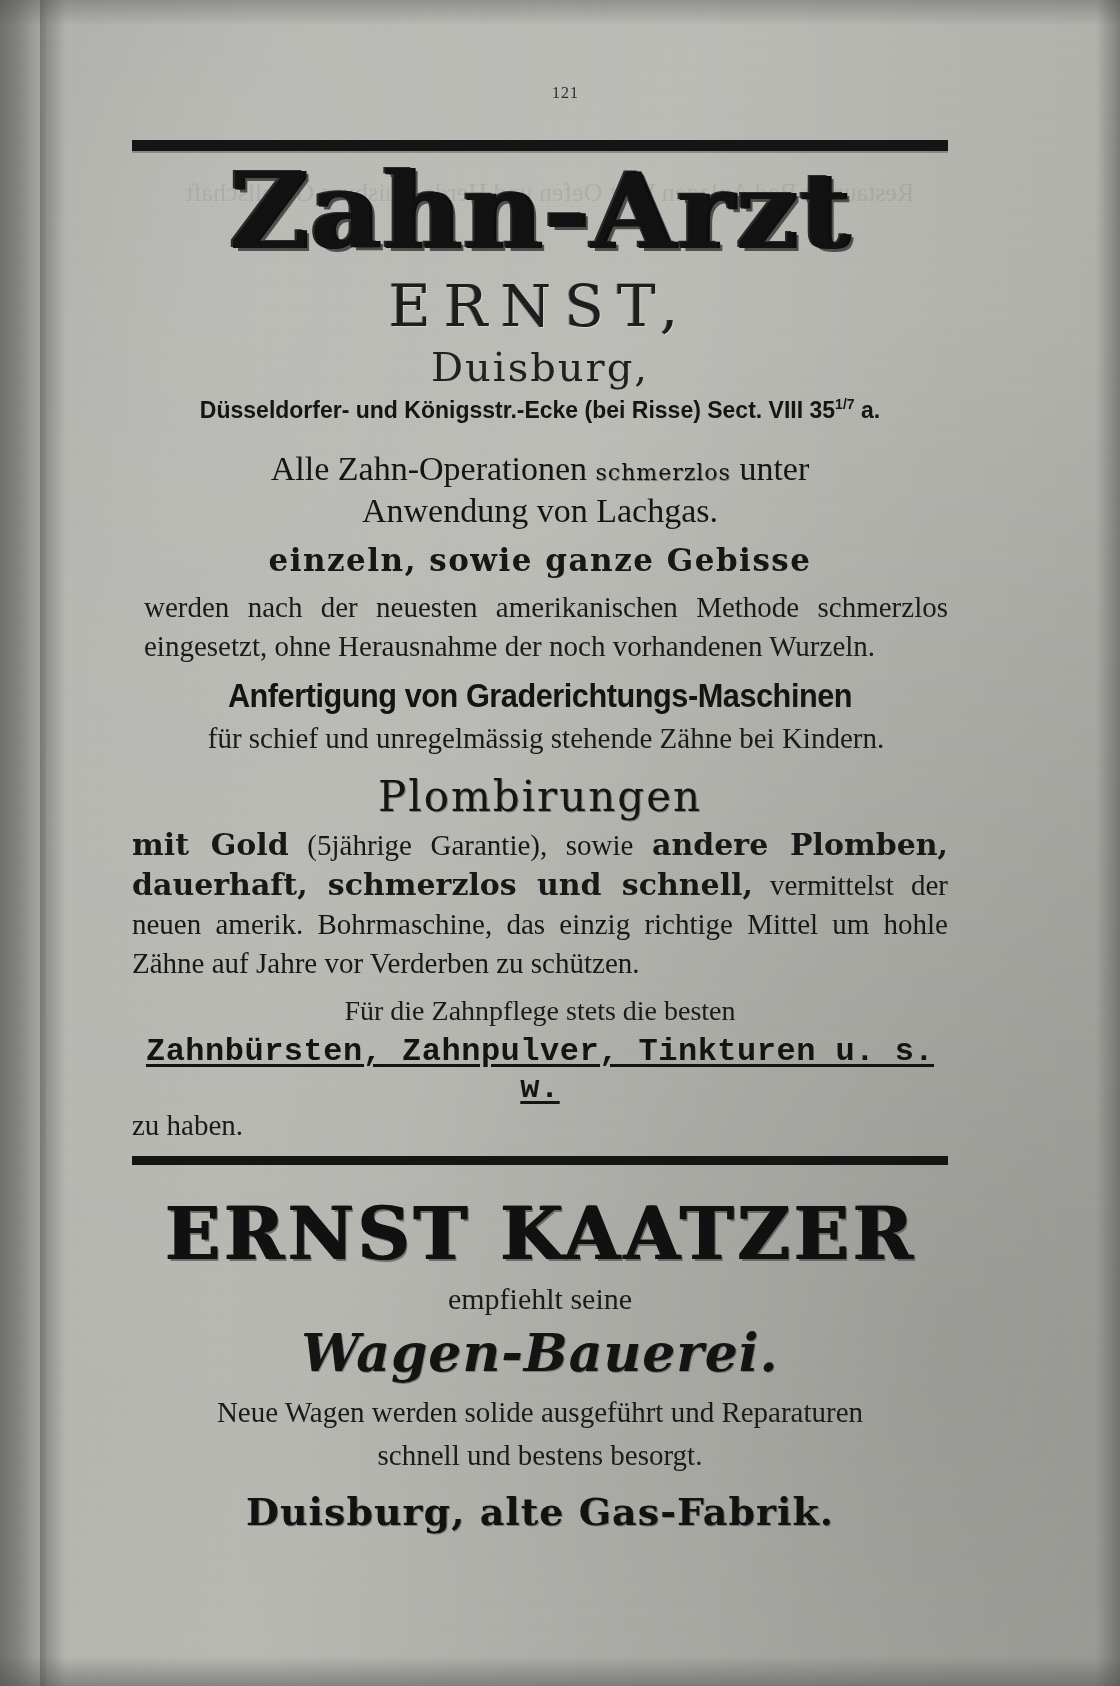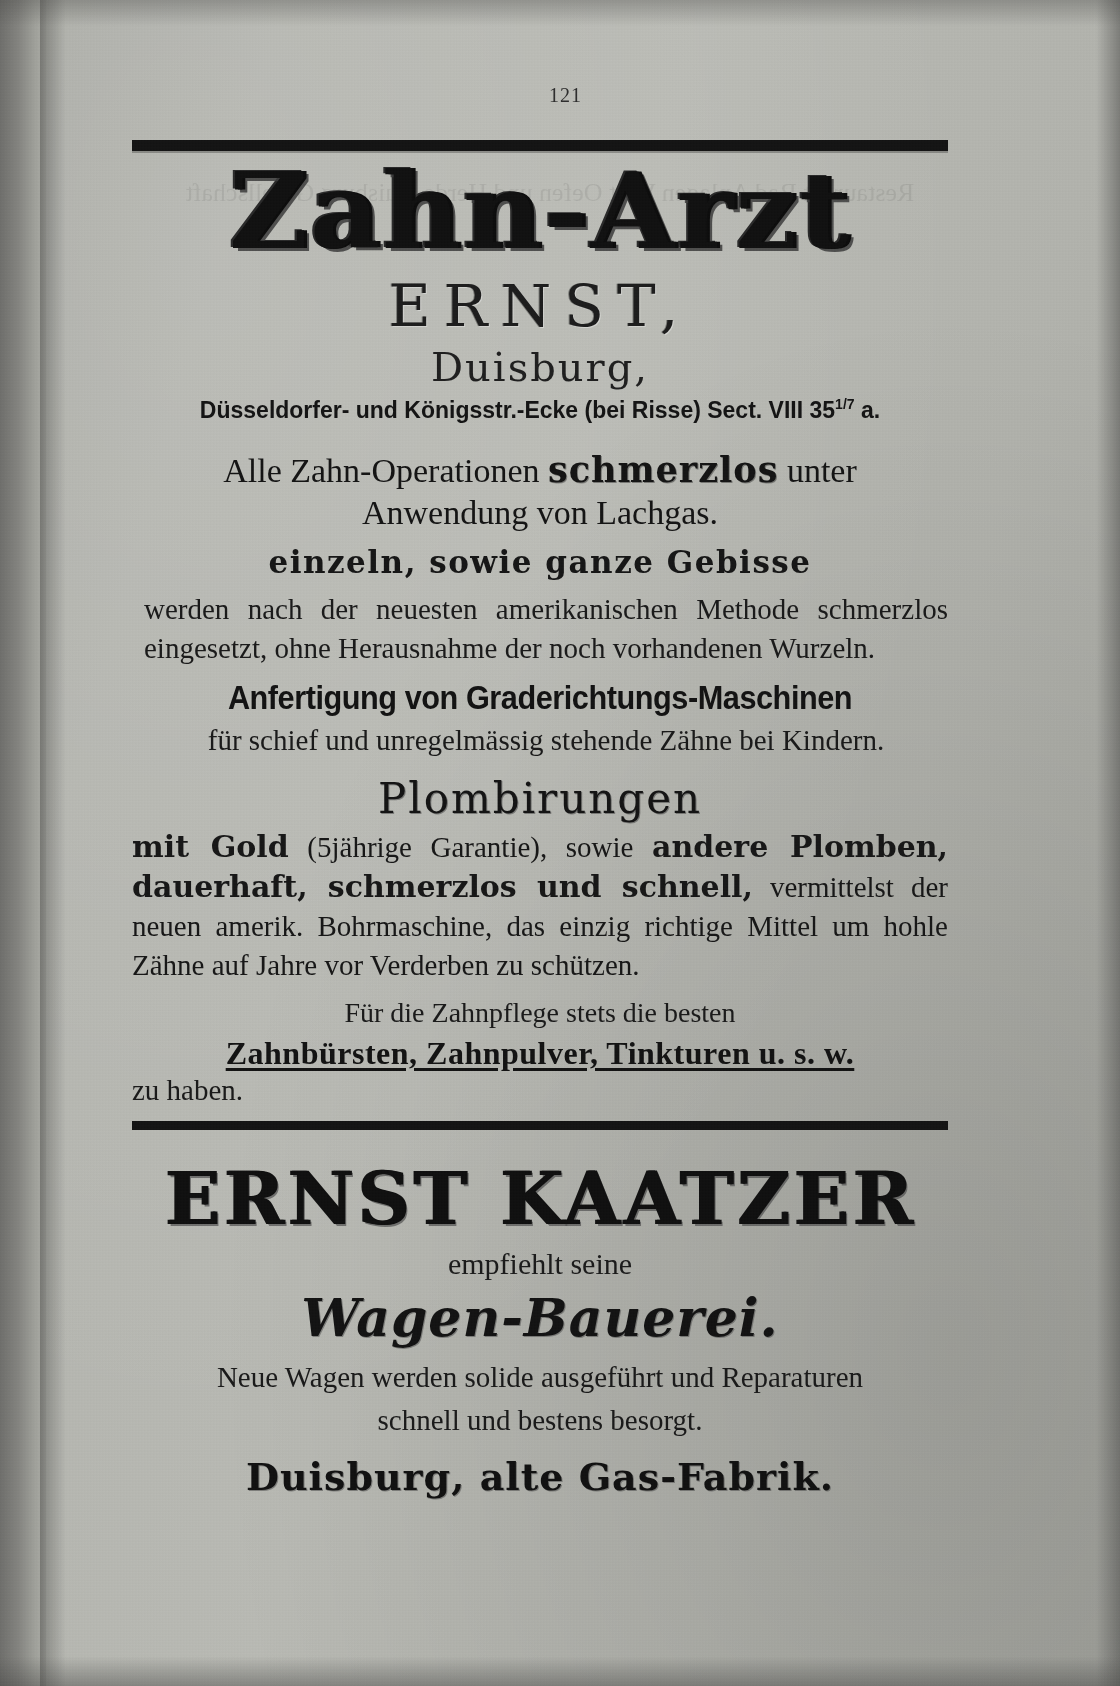--- a/index.html
+++ b/index.html
@@ -69,21 +69,21 @@
     pointer-events: none;
     font-family: "Liberation Serif", serif;
   }
 
   
   .page-number {
     position: absolute;
     top: 84px;
     left: 11px; right: 0;
     text-align: center;
-    font-size: 20px;
+    font-size: 16px;
     color: #2e2e2e;
     letter-spacing: 1px;
   }
 
   .ad-col {
     position: absolute;
     left: 132px;
     top: 140px;
     width: 816px;
     color: #191919;
@@ -152,22 +152,22 @@
 
   .line-ops {
     text-align: center;
     font-size: 34px;
     line-height: 1.25;
     color: #141414;
     margin: 6px 0 0 0;
   }
   .line-ops .fat {
     font-family: "DejaVu Serif", serif;
-    font-weight: 700;
-    font-size: 35px;
+    font-weight: 400;
+    font-size: 22px;
     letter-spacing: 1px;
     text-shadow: 1px 1px 0 rgba(0,0,0,0.35);
   }
   .line-ops2 {
     text-align: center;
     font-size: 34px;
     color: #141414;
     margin: 2px 0 12px 0;
   }
 
@@ -238,21 +238,21 @@
 
   .fuer-zahnpflege {
     text-align: center;
     font-size: 28px;
     color: #1a1a1a;
     margin: 12px 0 6px 0;
   }
 
   .buersten {
     text-align: center;
-    font-family: Liberation Serif, serif;
+    font-family: Liberation Mono, monospace;
     font-weight: 700;
     font-size: 32px;
     letter-spacing: 0.5px;
     color: #131313;
     text-decoration: underline;
     text-underline-offset: 4px;
     margin: 2px 0 2px 0;
   }
   .zu-haben {
     font-size: 29px;

